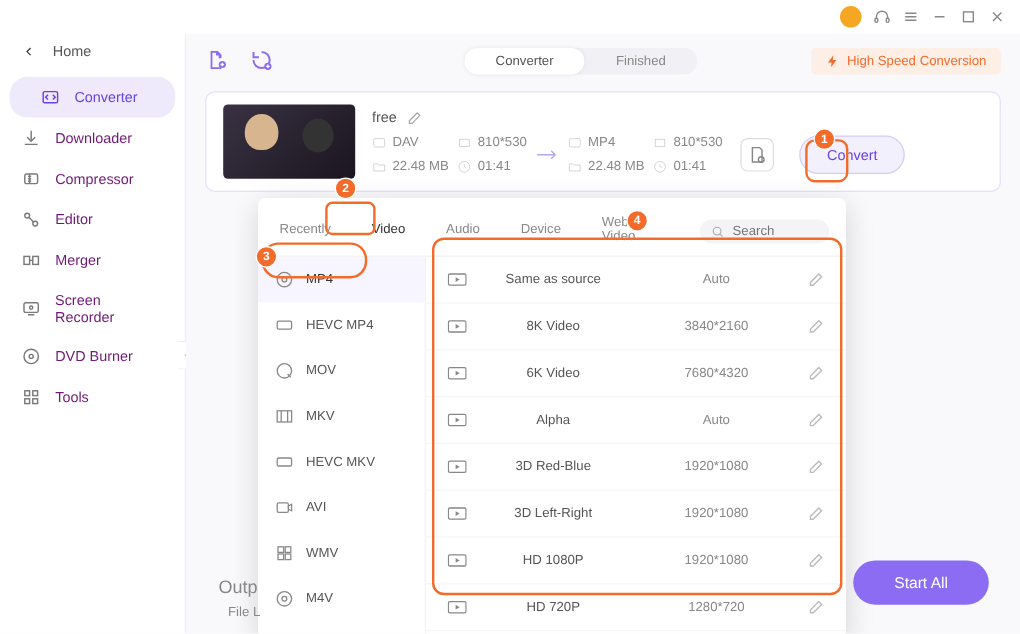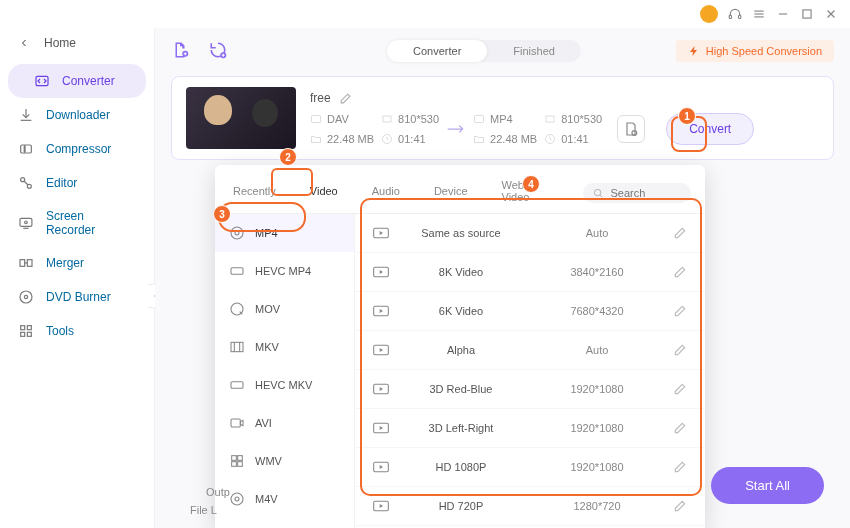--- a/index.html
+++ b/index.html
@@ -3,21 +3,21 @@
 <meta charset="utf-8">
 <style>
 * { box-sizing: border-box; margin: 0; padding: 0; font-family: -apple-system, BlinkMacSystemFont, 'Segoe UI', sans-serif; }
 body { width: 850px; height: 528px; background: #fff; overflow: hidden; position: relative; font-size: 12px; color: #555; }
 .titlebar { height: 28px; display: flex; align-items: center; justify-content: flex-end; padding: 0 12px; gap: 10px; }
 .titlebar .avatar { width: 18px; height: 18px; border-radius: 50%; background: #F5A623; }
 .titlebar svg, .titlebar .glyph { width: 14px; height: 14px; stroke: #888; cursor: pointer; }
 .sidebar { position: absolute; left: 0; top: 28px; width: 155px; height: calc(100% - 28px); border-right: 1px solid #eef0f4; }
 .sidebar-header { display: flex; align-items: center; gap: 14px; padding: 8px 16px 14px 18px; }
 .sidebar-header svg { width: 12px; height: 12px; stroke: #333; }
-.sidebar-item { display: flex; align-items: center; gap: 12px; padding: 9px 18px; cursor: pointer; color: #0369a1;}
+.sidebar-item { display: flex; align-items: center; gap: 12px; padding: 9px 18px; cursor: pointer; color: #701a75;}
 .sidebar-item svg { width: 16px; height: 16px; stroke: #7a7a7a; fill: none; }
 .sidebar-item.active { background: #EEEAFB; color: #6A40E4; border-radius: 15px; margin: 0 8px; padding: 9px 26px; }
 .sidebar-item.active svg { stroke: #6A40E4; }
 .collapse-tab { position: absolute; left: 148px; top: 284px; width: 14px; height: 24px; background: #fff; border: 1px solid #eee; border-left: none; border-radius: 0 4px 4px 0; display: flex; align-items: center; justify-content: center; cursor: pointer; }
 .main { position: absolute; left: 155px; top: 28px; right: 0; bottom: 0; background: #f9f9fb; padding: 12px 16px; }
 .topbar { display: flex; align-items: center; gap: 20px; }
 .topbar .quick-btn svg { width: 18px; height: 18px; }
 .topbar .seg { margin-left: 140px; display: flex; background: #f1f1f5; border-radius: 14px; }
 .topbar .seg div { padding: 5px 26px; border-radius: 14px; font-size: 11px; color: #888; cursor: pointer; }
 .topbar .seg div.active { background: #fff; box-shadow: 0 0 4px rgba(0,0,0,0.08); color: #555; }
@@ -45,21 +45,21 @@
 .fmt-list { width: 140px; border-right: 1px solid #f2f2f2; overflow-y: auto; }
 .fmt-item { display: flex; align-items: center; gap: 10px; padding: 11px 14px; font-size: 11px; color: #555; cursor: pointer; }
 .fmt-item svg { width: 16px; height: 16px; }
 .fmt-item.active { background: #f7f5ff; color: #333; }
 .preset-list { flex: 1; overflow-y: auto; }
 .preset-item { display: flex; align-items: center; padding: 12px 18px; border-bottom: 1px solid #f6f6f6; font-size: 11px; color: #555; cursor: pointer; text-align: center; }
 .preset-item .picon { width: 16px; height: 12px; margin-right: 12px; }
 .preset-item .pname { width: 120px; }
 .preset-item .pres { flex: 1; color: #888; }
 .preset-item .pedit { width: 14px; height: 14px; stroke: #bbb; cursor: pointer; }
-.footer-row { position: absolute; left: 206px; bottom: 30px; font-size: 11px; color: #888; margin-top: 24px; }
+.footer-row { position: absolute; left: 182px; bottom: 30px; font-size: 15px; color: #888; margin-top: 24px; }
 .footer-row2 { position: absolute; left: 190px; bottom: 12px; font-size: 11px; color: #888; }
 .start-all { position: absolute; right: 26px; bottom: 24px; padding: 11px 34px; background: #8C6CF2; color: #fff; border-radius: 22px; font-size: 13px; cursor: pointer; }
 .badge { position: absolute; width: 18px; height: 18px; border-radius: 50%; background: #F26B2B; color: #fff; font-size: 10px; font-weight: bold; display: flex; align-items: center; justify-content: center; border: 1px solid #fff; z-index: 10; }
 .badge1 { left: 678px; top: 107px; }
 .badge2 { left: 279px; top: 148px; }
 .badge3 { left: 213px; top: 205px; }
 .badge4 { left: 522px; top: 175px; }
 .hl-settings { position: absolute; left: 671px; top: 116px; width: 36px; height: 36px; border: 2px solid #F26B2B; border-radius: 8px; pointer-events: none; }
 .hl-tab { position: absolute; left: 271px; top: 168px; width: 42px; height: 28px; border: 2px solid #F26B2B; border-radius: 6px; pointer-events: none; }
 .hl-mp4 { position: absolute; left: 218px; top: 202px; width: 88px; height: 30px; border: 2px solid #F26B2B; border-radius: 14px; pointer-events: none; }
@@ -128,33 +128,33 @@
   <div class="sidebar-item">
     <svg viewBox="0 0 24 24" stroke-width="1.8">
         <circle cx="7" cy="7" r="3"></circle>
         <circle cx="17" cy="17" r="3"></circle>
         <line x1="9" y1="9" x2="15" y2="15"></line>
       </svg>
     <span>Editor</span>
   </div>
   <div class="sidebar-item">
     <svg viewBox="0 0 24 24" stroke-width="1.8">
+        <rect x="3" y="7" width="7" height="10"></rect>
+        <rect x="14" y="7" width="7" height="10"></rect>
+        <line x1="10" y1="12" x2="14" y2="12"></line>
+      </svg>
+    <span>Merger</span>
+  </div>
+  <div class="sidebar-item">
+    <svg viewBox="0 0 24 24" stroke-width="1.8">
         <rect x="3" y="5" width="18" height="12" rx="2"></rect>
         <circle cx="12" cy="11" r="2"></circle>
         <line x1="8" y1="20" x2="16" y2="20"></line>
       </svg>
     <span>Screen Recorder</span>
-  </div>
-  <div class="sidebar-item">
-    <svg viewBox="0 0 24 24" stroke-width="1.8">
-        <rect x="3" y="7" width="7" height="10"></rect>
-        <rect x="14" y="7" width="7" height="10"></rect>
-        <line x1="10" y1="12" x2="14" y2="12"></line>
-      </svg>
-    <span>Merger</span>
   </div>
   <div class="sidebar-item">
     <svg viewBox="0 0 24 24" stroke-width="1.8">
         <circle cx="12" cy="12" r="9"></circle>
         <circle cx="12" cy="12" r="2.5"></circle>
       </svg>
     <span>DVD Burner</span>
   </div>
   <div class="sidebar-item">
     <svg viewBox="0 0 24 24" stroke-width="1.8">

